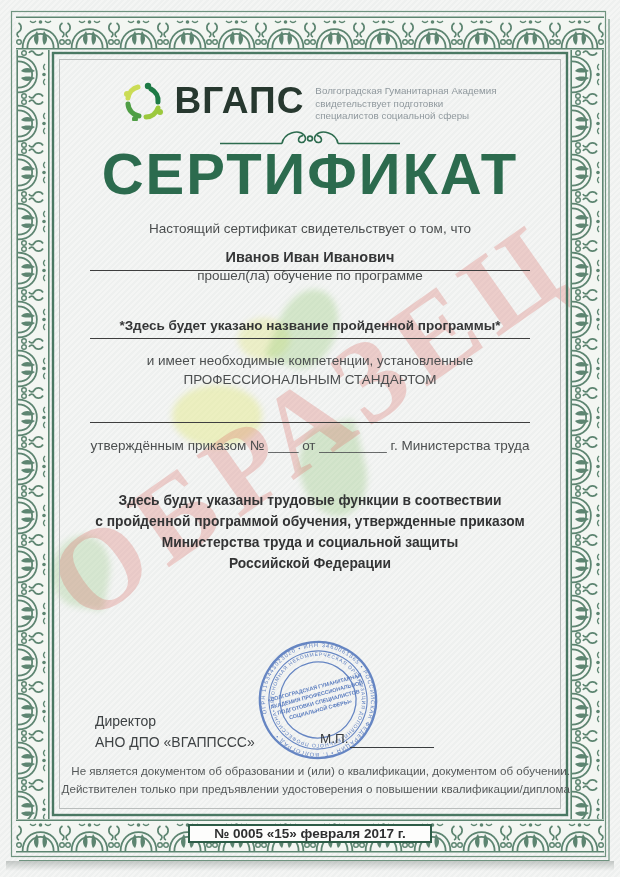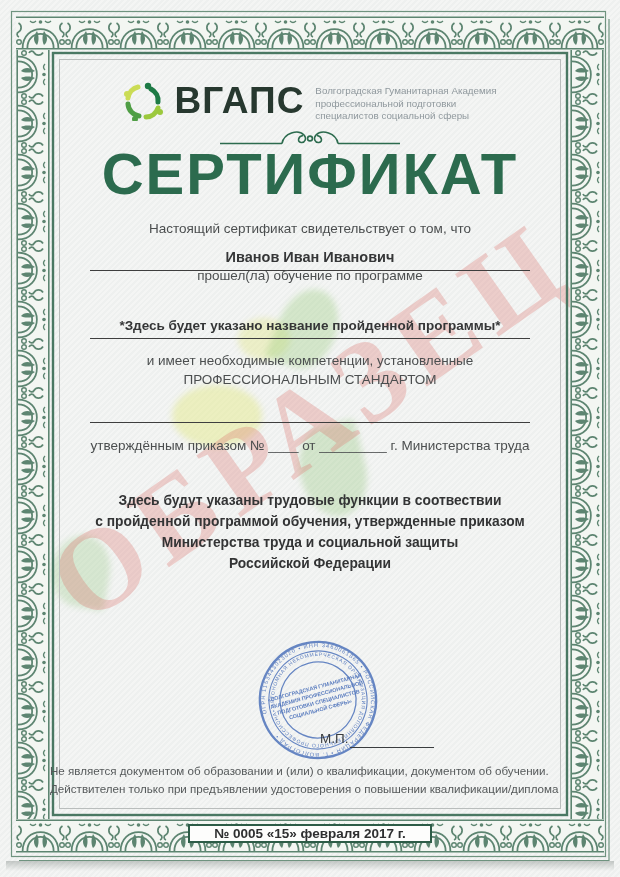--- a/index.html
+++ b/index.html
@@ -36,21 +36,21 @@
   .txt{position:absolute;left:62px;right:62px;z-index:3;text-align:center;color:#4b4e4f;font-size:13.5px;line-height:17px;}
   .b{font-weight:700;color:#353637;}
   .uline{position:absolute;left:90px;width:440px;z-index:3;border-top:1.5px solid #3e3e3e;}
   .func-block{position:absolute;left:62px;right:62px;top:490px;z-index:3;text-align:center;
     font-weight:700;color:#333435;font-size:13.8px;line-height:21px;}
   
   .stamp{position:absolute;left:249px;top:631px;z-index:2;}
   .sig-role{position:absolute;left:95px;top:711px;z-index:4;font-size:14px;color:#3e4244;line-height:21px;}
   .sig-mp{position:absolute;left:296px;top:731px;z-index:4;font-size:13.5px;color:#3a3d3f;margin-left:24px;}
   .sig-line{position:absolute;left:350px;top:747px;width:84px;z-index:4;border-top:1.5px solid #3a3d3f;}
-  .disclaimer{position:absolute;left:50px;right:50px;top:762px;z-index:3;text-align:left;
+  .disclaimer{position:absolute;left:50px;right:50px;top:762px;z-index:3;text-align:right;
     font-size:11.6px;color:#55595a;line-height:17.5px;}
   
   .num-box-wrap{position:absolute;left:0;right:0;top:824px;z-index:5;text-align:center;}
   .num-box{display:inline-block;background:#fdfdfc;border:2px solid #2d5c47;
     padding:0 24px;font-size:13.5px;font-weight:700;color:#2e2f30;}
 </style>
 </head>
 <body>
 
 <div class="canvas">
@@ -167,21 +167,21 @@
         <circle cx="37" cy="31" r="3" fill="#9cc93d"></circle>
         <path d="M16,35 A13,13 0 0 1 5,23" stroke="#4f9e45" stroke-width="5"></path>
         <circle cx="12" cy="38" r="3" fill="#4f9e45"></circle>
         <path d="M5,17 A13,13 0 0 1 15,6" stroke="#cbdc55" stroke-width="5"></path>
         <circle cx="4" cy="13" r="3" fill="#cbdc55"></circle>
       </g>
     </svg>
     <div class="logo-abbr">ВГАПС</div>
     <div class="logo-org">
       <div>Волгоградская Гуманитарная Академия</div>
-      <div>профессиональной подготовки</div>
+      <div>свидетельствует подготовки</div>
       <div>специалистов социальной сферы</div>
     </div>
   </div>
 
   <div class="divider">
     <svg width="180" height="24" viewBox="0 0 180 24">
       <g fill="none" stroke="#2c6b4e" stroke-width="1.6">
         <path d="M0,17.5 H62 M118,17.5 H180"></path>
         <path d="M62,17.5 C64,7 78,3 84,9 C87,12.5 85,17 81,16.5 C77,16 78,10 83,9.5"></path>
         <path d="M118,17.5 C116,7 102,3 96,9 C93,12.5 95,17 99,16.5 C103,16 102,10 97,9.5"></path>
@@ -229,20 +229,24 @@
       </text>
       <g font-size="5.4" font-weight="700" text-anchor="middle">
         <text y="-11">«ВОЛГОГРАДСКАЯ ГУМАНИТАРНАЯ</text>
         <text y="-3.5">АКАДЕМИЯ ПРОФЕССИОНАЛЬНОЙ</text>
         <text y="4">ПОДГОТОВКИ СПЕЦИАЛИСТОВ</text>
         <text y="11.5">СОЦИАЛЬНОЙ СФЕРЫ»</text>
       </g>
     </g>
   </svg>
 
+  <div class="sig-role">
+    <div>Директор</div>
+    <div>АНО ДПО «ВГАППССС»</div>
+  </div>
   <div class="sig-mp">М.П.</div>
   <div class="sig-line"></div>
 
   <div class="disclaimer">
     <div>Не является документом об образовании и (или) о квалификации, документом об обучении.</div>
     <div>Действителен только при предъявлении удостоверения о повышении квалификации/диплома</div>
   </div>
 
   <div class="num-box-wrap">
     <div class="num-box">№ 0005 «15» февраля 2017 г.</div>

